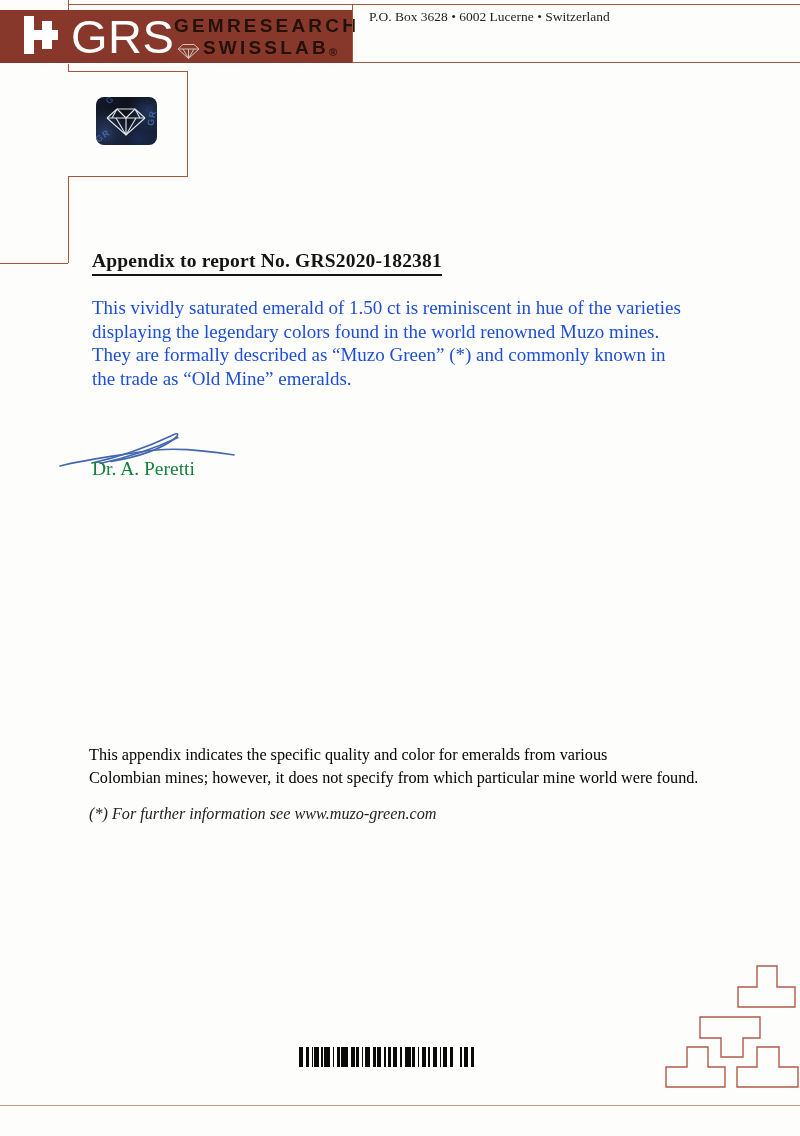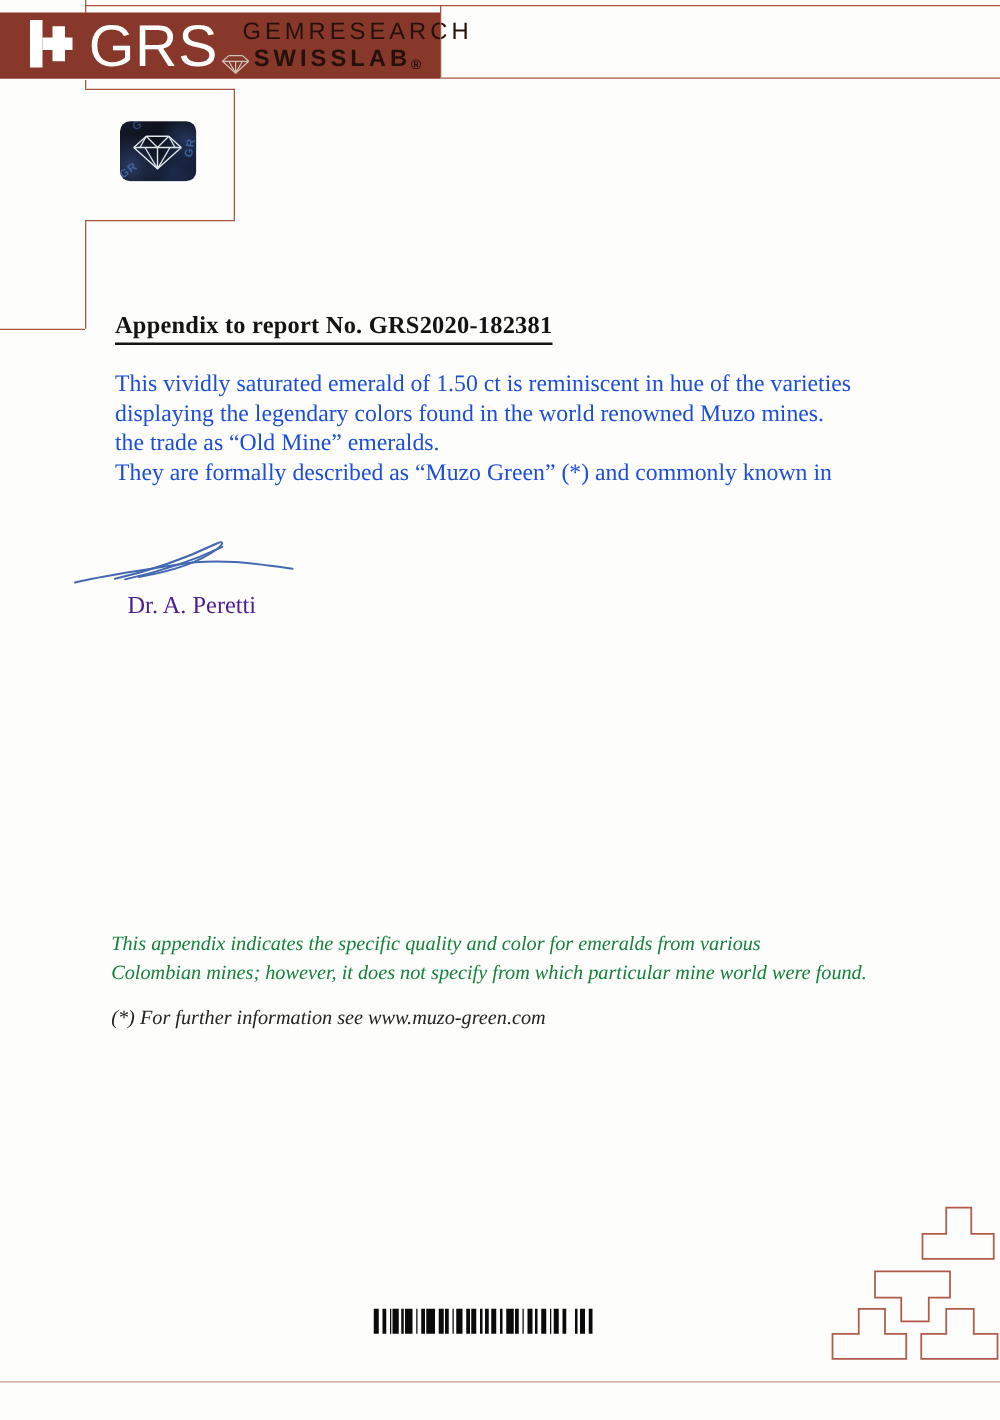--- a/index.html
+++ b/index.html
@@ -18,22 +18,22 @@
   .logo-ico .b1{position:absolute;left:0;top:1px;width:10px;height:38px;background:#fff;}
   .logo-ico .b2{position:absolute;left:10px;top:15px;width:24px;height:10px;background:#fff;}
   .logo-ico .b3{position:absolute;left:18px;top:6px;width:10px;height:28px;background:#fff;}
   .grs-big{
     position:absolute;left:71px;top:2px;
     font-family:"Liberation Sans",sans-serif;font-weight:400;font-size:47px;line-height:50px;
     color:#fff;letter-spacing:0.5px;
   }
   .sub1{
     position:absolute;left:174px;top:5px;
-    font-family:"Liberation Sans",sans-serif;font-weight:400;font-size:19px;
-    letter-spacing:3.2px;color:#241109;white-space:nowrap;margin-left:20px;
+    font-family:"Liberation Sans",sans-serif;font-weight:700;font-size:19px;
+    letter-spacing:3.2px;color:#241109;white-space:nowrap;
   }
   .sub2{
     position:absolute;left:203px;top:27px;
     font-family:"Liberation Sans",sans-serif;font-weight:700;font-size:19px;
     letter-spacing:3.2px;color:#241109;white-space:nowrap;
   }
   .sub2 .reg{font-size:11px;letter-spacing:0;vertical-align:-2px;}
   .dia-glyph{position:absolute;left:176px;top:33px;}
   
   .addr{
@@ -62,22 +62,22 @@
   .holo svg{position:absolute;left:7px;top:8px;}
   
   .title{
     position:absolute;left:92px;top:250px;
     font-size:19.5px;font-weight:700;letter-spacing:0.2px;
     border-bottom:2px solid #151515;padding-bottom:2px;white-space:nowrap;
   }
   .body-par{position:absolute;left:92px;top:296px;font-size:19px;line-height:23.5px;color:#1d4ed8;}
   .body-par div{white-space:nowrap;}
   .sig-svg{position:absolute;left:56px;top:430px;}
-  .sig-name{position:absolute;left:92px;top:474px;font-size:19.5px;color:#4c1d95;margin-left:10px;}
-  .disclaimer{position:absolute;left:89px;top:744px;font-size:16.2px;font-style:italic;line-height:22.5px;color:#15803d;}
+  .sig-name{position:absolute;left:92px;top:458px;font-size:19.5px;color:#15803d;}
+  .disclaimer{position:absolute;left:89px;top:744px;font-size:16.2px;line-height:22.5px;color:#000000;}
   .disclaimer div{white-space:nowrap;}
   .footnote{position:absolute;left:89px;top:805px;font-size:16.2px;font-style:italic;color:#222;white-space:nowrap;}
   
   .barcode{position:absolute;left:299px;top:1047px;height:20px;display:flex;align-items:stretch;}
   .barcode .bar{background:#0a0a0a;height:100%;}
   .barcode .gap{background:transparent;height:100%;}
   
   .shapes{position:absolute;left:660px;top:960px;}
   .bottom-line{position:absolute;left:0;top:1105px;width:800px;height:0;border-top:1.8px solid var(--bottomline,#c59a83);}
 </style>
@@ -105,20 +105,21 @@
           <path d="M2,6 L7,1.5 M18,1.5 L23,6"></path>
           <path d="M2,6 L12.5,15.5 L23,6"></path>
           <path d="M7,6 L12.5,15.5 M12.5,6 L12.5,15.5 M18,6 L12.5,15.5"></path>
         </g>
       </svg>
     </div>
     <div class="sub2"><span>SWISSLAB</span><span class="reg">®</span></div>
   </div>
 
   <div class="addr">
+    <div>P.O. Box 3628  •  6002 Lucerne  •  Switzerland</div>
   </div>
   <div class="hline step" style="left:352px;top:62px;width:448px;"></div>
 
   <div class="vline step" style="left:68px;top:64px;height:7px;"></div>
   <div class="hline step" style="left:68px;top:71px;width:120px;"></div>
   <div class="vline step" style="left:187px;top:71px;height:105px;"></div>
   <div class="hline step" style="left:68px;top:176px;width:120px;"></div>
   <div class="vline step" style="left:68px;top:176px;height:87px;"></div>
   <div class="hline step" style="left:0;top:263px;width:68px;"></div>
 
@@ -136,22 +137,22 @@
         <path d="M13,13 L23,30 M23,13 L23,30 M33,13 L23,30"></path>
       </g>
     </svg>
   </div>
 
   <div class="title">Appendix to report No. GRS2020-182381</div>
 
   <div class="body-par" id="body-par">
       <div>This vividly saturated emerald of 1.50 ct is reminiscent in hue of the varieties</div>
       <div>displaying the legendary colors found in the world renowned Muzo mines.</div>
+      <div>They are formally described as “Muzo Green” (*) and commonly known in</div>
       <div>the trade as “Old Mine” emeralds.</div>
-      <div>They are formally described as “Muzo Green” (*) and commonly known in</div>
     </div>
 
   <svg class="sig-svg" width="182" height="42" viewBox="0 0 182 42">
     <g fill="none" stroke="#4468b0" stroke-linecap="round">
       <path stroke-width="1.6" d="M 4,36 C 28,30 52,27 84,22 C 118,16 150,21 178,25"></path>
       <path stroke-width="1.7" d="M 36,33 C 68,26 98,14 117,5 C 122,2.5 124,4 118,9 C 102,21 76,28 55,31.5"></path>
       <path stroke-width="1.4" d="M 44,33.5 C 78,26 104,16 122,7.5"></path>
     </g>
   </svg>
   <div class="sig-name">Dr. A. Peretti</div>

